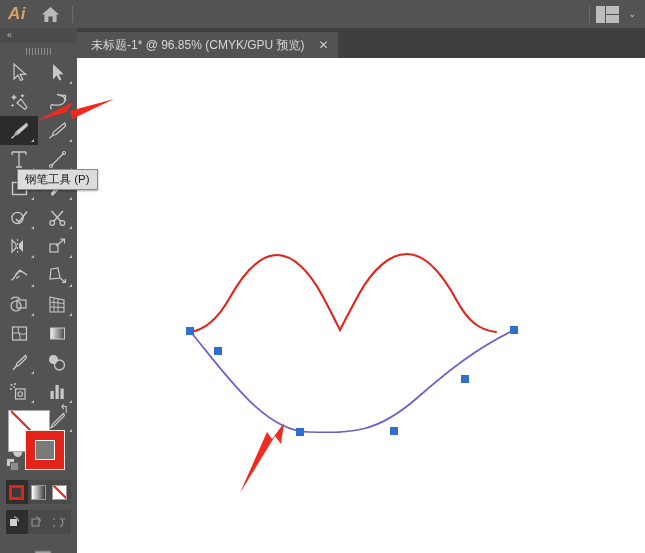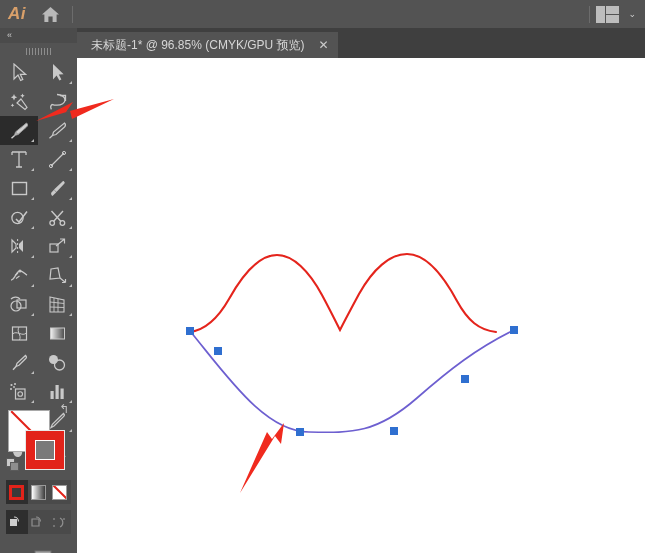--- a/index.html
+++ b/index.html
@@ -484,20 +484,21 @@
       </div>
 
       <div class="screenmode">
         <svg width="30" height="20" viewBox="0 0 30 20">
           <rect x="1" y="6" width="16" height="11" fill="#8f8f8f"></rect>
           <rect x="11" y="2" width="16" height="11" fill="#a5a5a5" stroke="#6e6e6e" stroke-width="1"></rect>
         </svg>
       </div>
     </div>
 
+    <div class="tooltip">钢笔工具 (P)</div>
   </div>
 
   <div class="canvas">
     <svg width="568" height="495" viewBox="0 0 568 495">
 
       <path d="M 113 274
                C 128 272 140 262 152 241
                C 166 216 182 197 200 197
                C 216 197 232 213 245 237
                C 252 250 258 262 263 272

